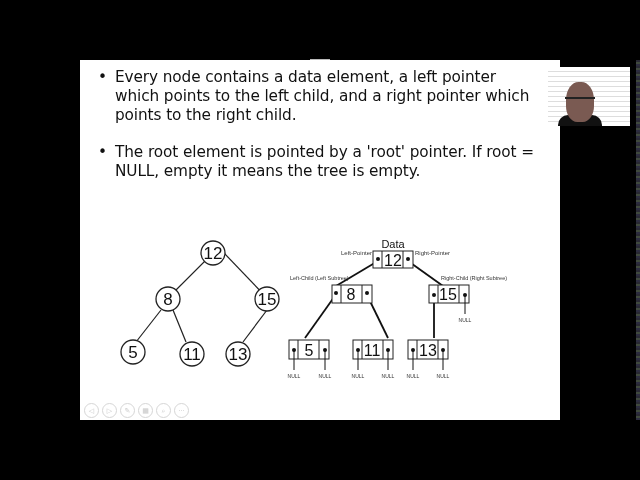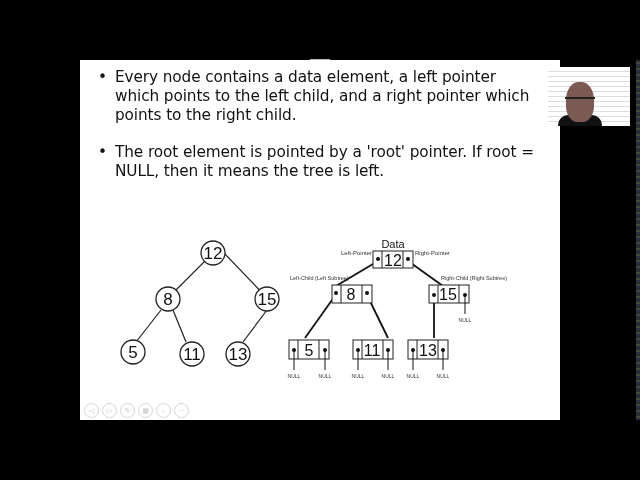--- a/index.html
+++ b/index.html
@@ -23,21 +23,21 @@
   .noise { position:absolute; left:636px; top:60px; width:4px; height:360px; background: repeating-linear-gradient(#445 0 2px, #6a7a66 2px 4px, #4a4a6a 4px 6px); opacity:0.6; }
 </style>
 </head>
 <body>
 
 <div class="top-notch"></div>
 
 <div class="slide">
   <ul class="bullets">
     <li><span class="dot">•</span><span>Every node contains a data element, a left pointer which points to the left child, and a right pointer which points to the right child.</span></li>
-    <li><span class="dot">•</span><span>The root element is pointed by a 'root' pointer. If root = NULL, then it means the tree is left.</span></li>
+    <li><span class="dot">•</span><span>The root element is pointed by a 'root' pointer. If root = NULL, empty it means the tree is empty.</span></li>
   </ul>
 
   <svg style="position:absolute;left:0;top:0;" width="480" height="360">
     <g stroke="#222" stroke-width="1.2" fill="none">
       <line x1="133" y1="193" x2="88" y2="238"></line>
       <line x1="144" y1="193" x2="187" y2="238"></line>
       <line x1="81" y1="250" x2="56" y2="282"></line>
       <line x1="93" y1="250" x2="106" y2="282"></line>
       <line x1="187" y1="250" x2="163" y2="282"></line>
     </g>

